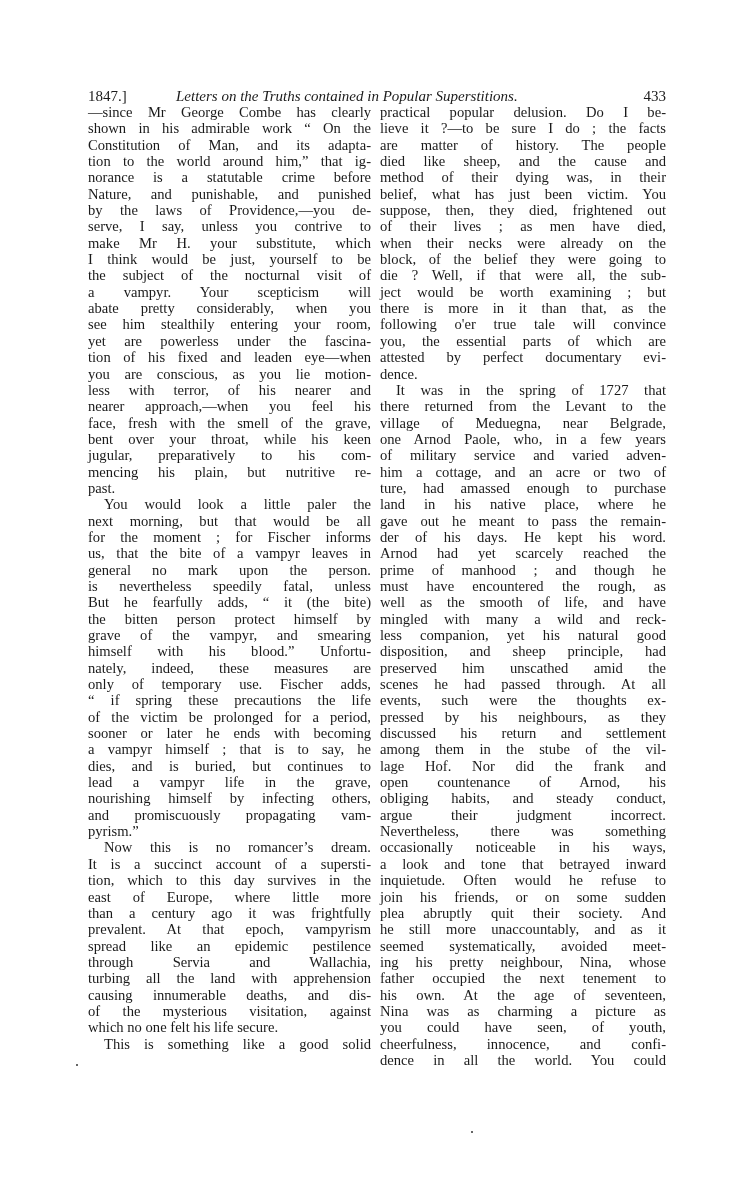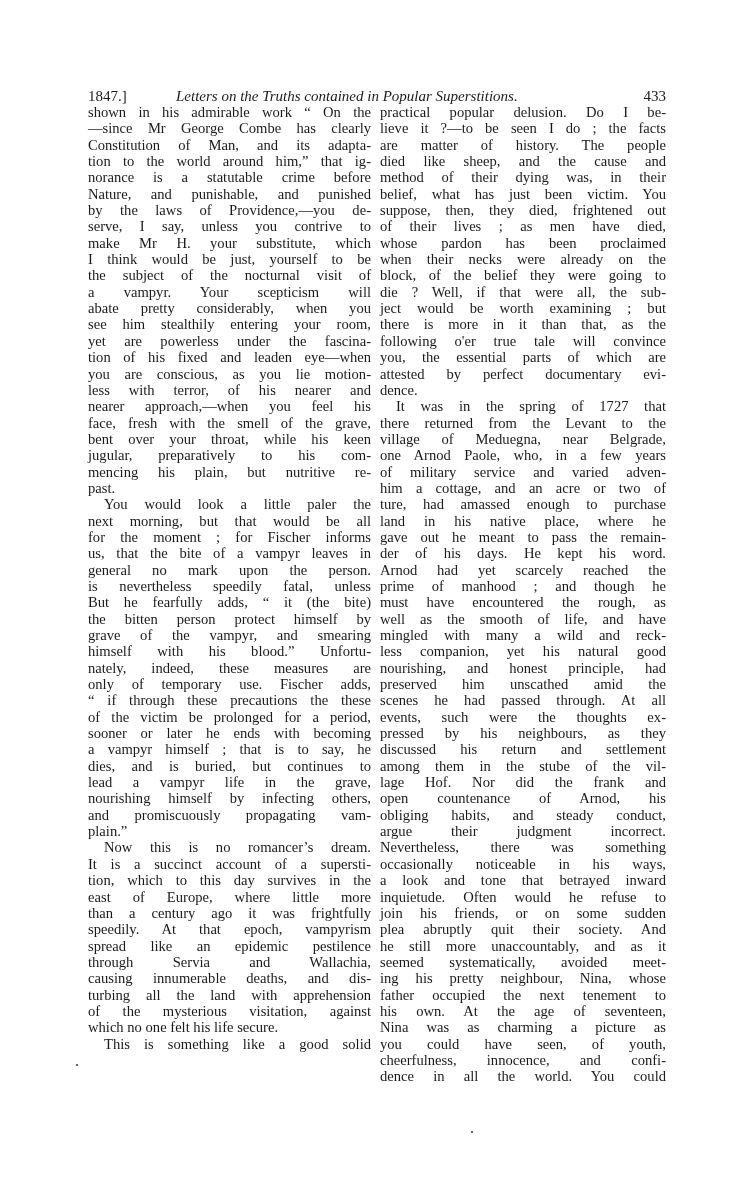--- a/index.html
+++ b/index.html
@@ -23,22 +23,22 @@
 <body>
 
 <div class="page">
   <div class="running-head">
     <span class="rh-year">1847.]</span>
     <span class="rh-title">Letters on the Truths contained in Popular Superstitions.</span>
     <span class="rh-page">433</span>
   </div>
 
   <div class="column col-left" id="col-left">
+      <span class="line">—since Mr George Combe has clearly</span>
       <span class="line">shown in his admirable work “ On the</span>
-      <span class="line">—since Mr George Combe has clearly</span>
       <span class="line">Constitution of Man, and its adapta-</span>
       <span class="line">tion to the world around him,” that ig-</span>
       <span class="line">norance is a statutable crime before</span>
       <span class="line">Nature, and punishable, and punished</span>
       <span class="line">by the laws of Providence,—you de-</span>
       <span class="line">serve, I say, unless you contrive to</span>
       <span class="line">make Mr H. your substitute, which</span>
       <span class="line">I think would be just, yourself to be</span>
       <span class="line">the subject of the nocturnal visit of</span>
       <span class="line">a vampyr. Your scepticism will</span>
@@ -59,53 +59,52 @@
       <span class="line">for the moment ; for Fischer informs</span>
       <span class="line">us, that the bite of a vampyr leaves in</span>
       <span class="line">general no mark upon the person.</span>
       <span class="line">is nevertheless speedily fatal, unless</span>
       <span class="line">But he fearfully adds, “ it (the bite)</span>
       <span class="line">the bitten person protect himself by</span>
       <span class="line">grave of the vampyr, and smearing</span>
       <span class="line">himself with his blood.” Unfortu-</span>
       <span class="line">nately, indeed, these measures are</span>
       <span class="line">only of temporary use. Fischer adds,</span>
-      <span class="line">“ if through these precautions the these</span>
+      <span class="line">“ if spring these precautions the life</span>
       <span class="line">of the victim be prolonged for a period,</span>
       <span class="line">sooner or later he ends with becoming</span>
       <span class="line">a vampyr himself ; that is to say, he</span>
       <span class="line">dies, and is buried, but continues to</span>
       <span class="line">lead a vampyr life in the grave,</span>
       <span class="line">nourishing himself by infecting others,</span>
       <span class="line">and promiscuously propagating vam-</span>
-      <span class="line last">plain.”</span>
+      <span class="line last">pyrism.”</span>
       <span class="line indent">Now this is no romancer’s dream.</span>
       <span class="line">It is a succinct account of a supersti-</span>
       <span class="line">tion, which to this day survives in the</span>
       <span class="line">east of Europe, where little more</span>
       <span class="line">than a century ago it was frightfully</span>
-      <span class="line">speedily. At that epoch, vampyrism</span>
+      <span class="line">prevalent. At that epoch, vampyrism</span>
       <span class="line">spread like an epidemic pestilence</span>
       <span class="line">through Servia and Wallachia,</span>
+      <span class="line">turbing all the land with apprehension</span>
       <span class="line">causing innumerable deaths, and dis-</span>
-      <span class="line">turbing all the land with apprehension</span>
       <span class="line">of the mysterious visitation, against</span>
       <span class="line last">which no one felt his life secure.</span>
       <span class="line indent">This is something like a good solid</span>
     </div>
   <div class="column col-right" id="col-right">
       <span class="line">practical popular delusion. Do I be-</span>
-      <span class="line">lieve it ?—to be seen I do ; the facts</span>
+      <span class="line">lieve it ?—to be sure I do ; the facts</span>
       <span class="line">are matter of history. The people</span>
       <span class="line">died like sheep, and the cause and</span>
       <span class="line">method of their dying was, in their</span>
       <span class="line">belief, what has just been victim. You</span>
       <span class="line">suppose, then, they died, frightened out</span>
       <span class="line">of their lives ; as men have died,</span>
-      <span class="line">whose pardon has been proclaimed</span>
       <span class="line">when their necks were already on the</span>
       <span class="line">block, of the belief they were going to</span>
       <span class="line">die ? Well, if that were all, the sub-</span>
       <span class="line">ject would be worth examining ; but</span>
       <span class="line">there is more in it than that, as the</span>
       <span class="line">following o'er true tale will convince</span>
       <span class="line">you, the essential parts of which are</span>
       <span class="line">attested by perfect documentary evi-</span>
       <span class="line last">dence.</span>
       <span class="line indent">It was in the spring of 1727 that</span>
@@ -117,21 +116,21 @@
       <span class="line">ture, had amassed enough to purchase</span>
       <span class="line">land in his native place, where he</span>
       <span class="line">gave out he meant to pass the remain-</span>
       <span class="line">der of his days. He kept his word.</span>
       <span class="line">Arnod had yet scarcely reached the</span>
       <span class="line">prime of manhood ; and though he</span>
       <span class="line">must have encountered the rough, as</span>
       <span class="line">well as the smooth of life, and have</span>
       <span class="line">mingled with many a wild and reck-</span>
       <span class="line">less companion, yet his natural good</span>
-      <span class="line">nourishing, and honest principle, had</span>
+      <span class="line">disposition, and sheep principle, had</span>
       <span class="line">preserved him unscathed amid the</span>
       <span class="line">scenes he had passed through. At all</span>
       <span class="line">events, such were the thoughts ex-</span>
       <span class="line">pressed by his neighbours, as they</span>
       <span class="line">discussed his return and settlement</span>
       <span class="line">among them in the stube of the vil-</span>
       <span class="line">lage Hof. Nor did the frank and</span>
       <span class="line">open countenance of Arnod, his</span>
       <span class="line">obliging habits, and steady conduct,</span>
       <span class="line">argue their judgment incorrect.</span>

